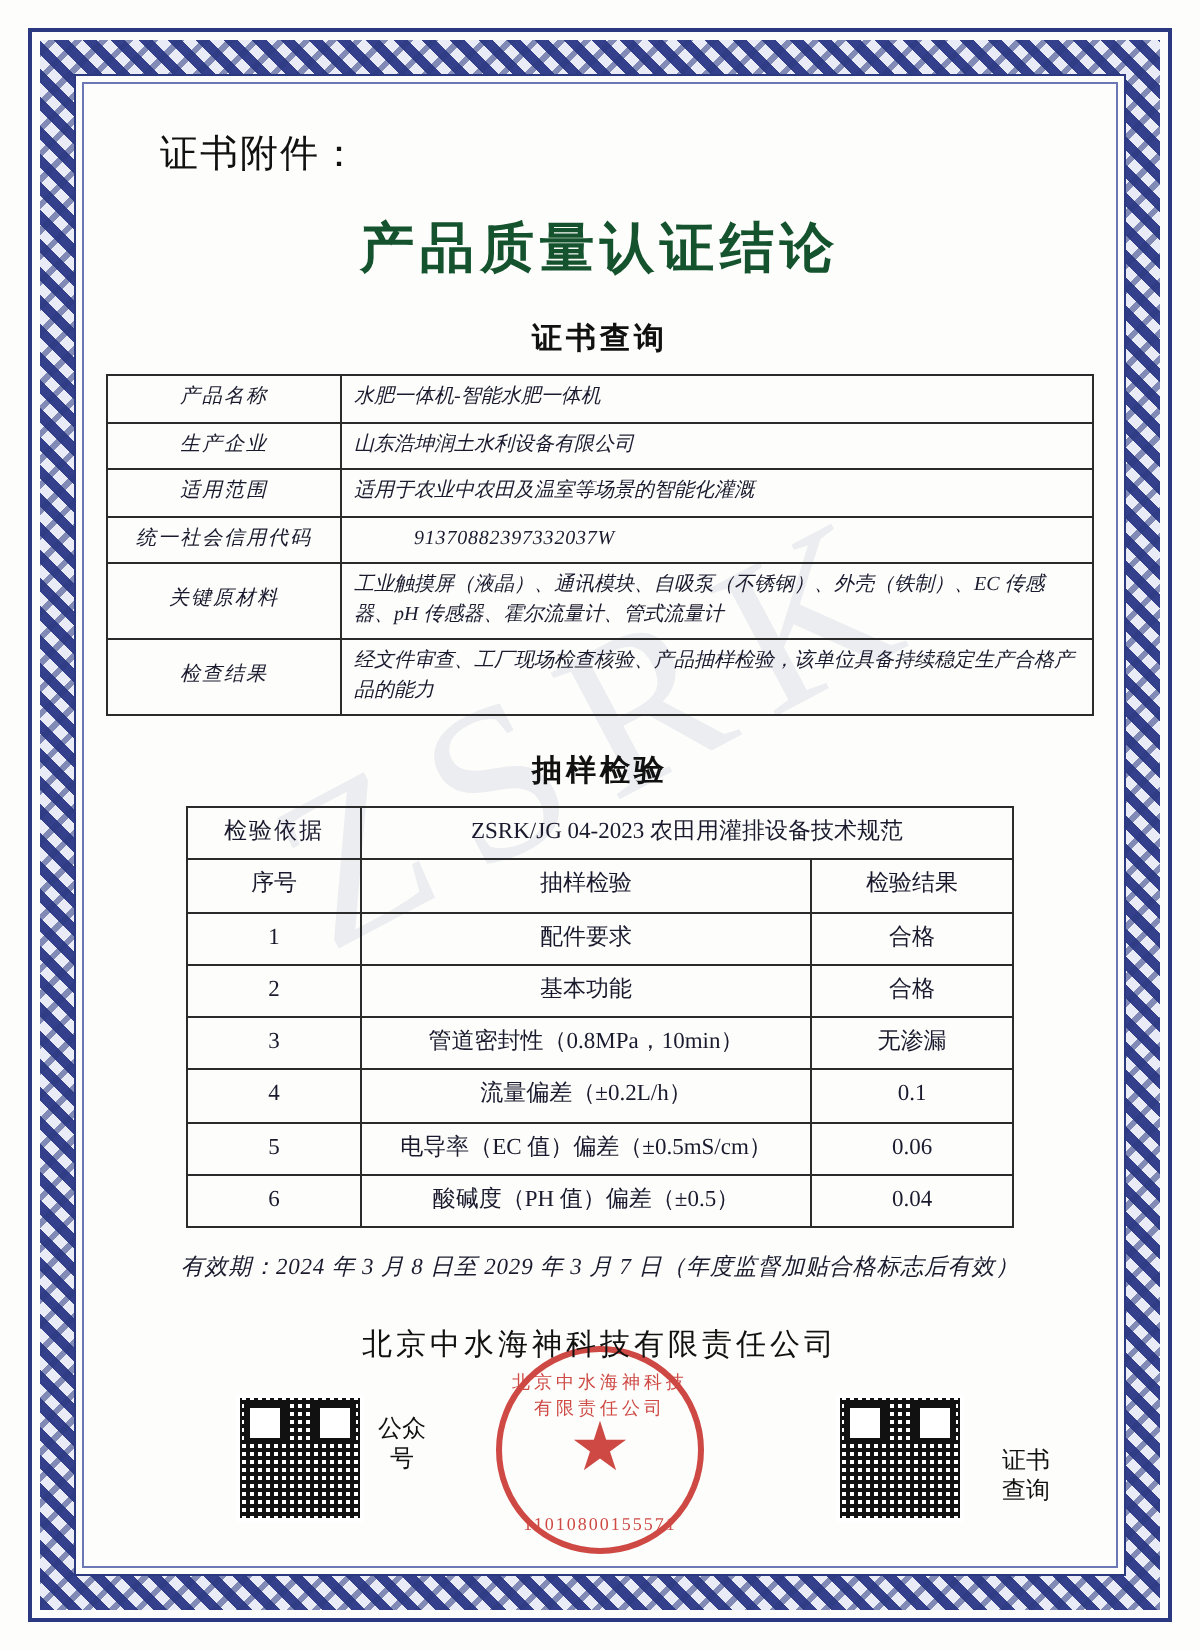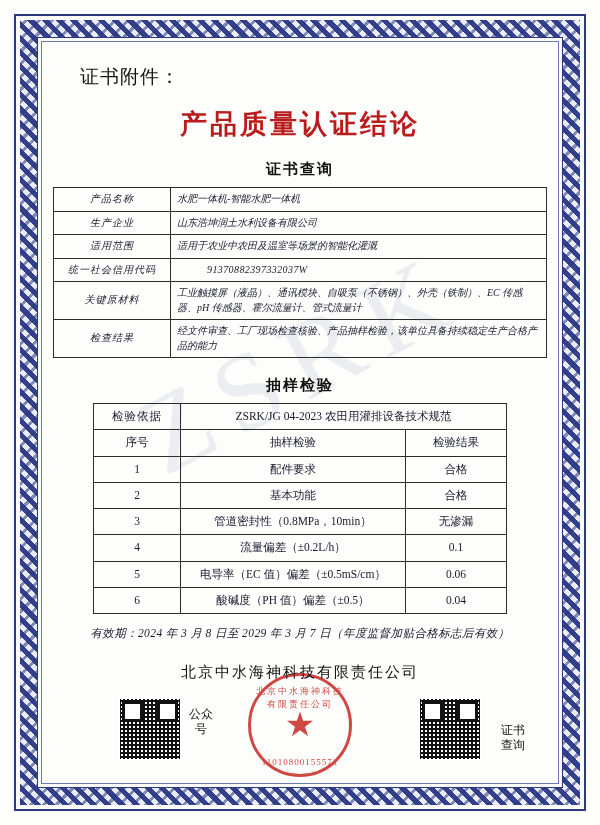--- a/index.html
+++ b/index.html
@@ -106,21 +106,21 @@
     margin: 12px 0 0 28px;
     letter-spacing: 1px;
   }
 
   .doc-title {
     text-align: center;
     font-size: 27px;
     font-weight: bold;
     letter-spacing: 3px;
     margin-top: 16px;
-    color: #b91c1c;
+    color: #14532d;
   }
 
   .section-title {
     text-align: center;
     font-size: 15px;
     font-weight: bold;
     letter-spacing: 2px;
     margin-top: 18px;
     margin-bottom: 8px;
     color: #111;

